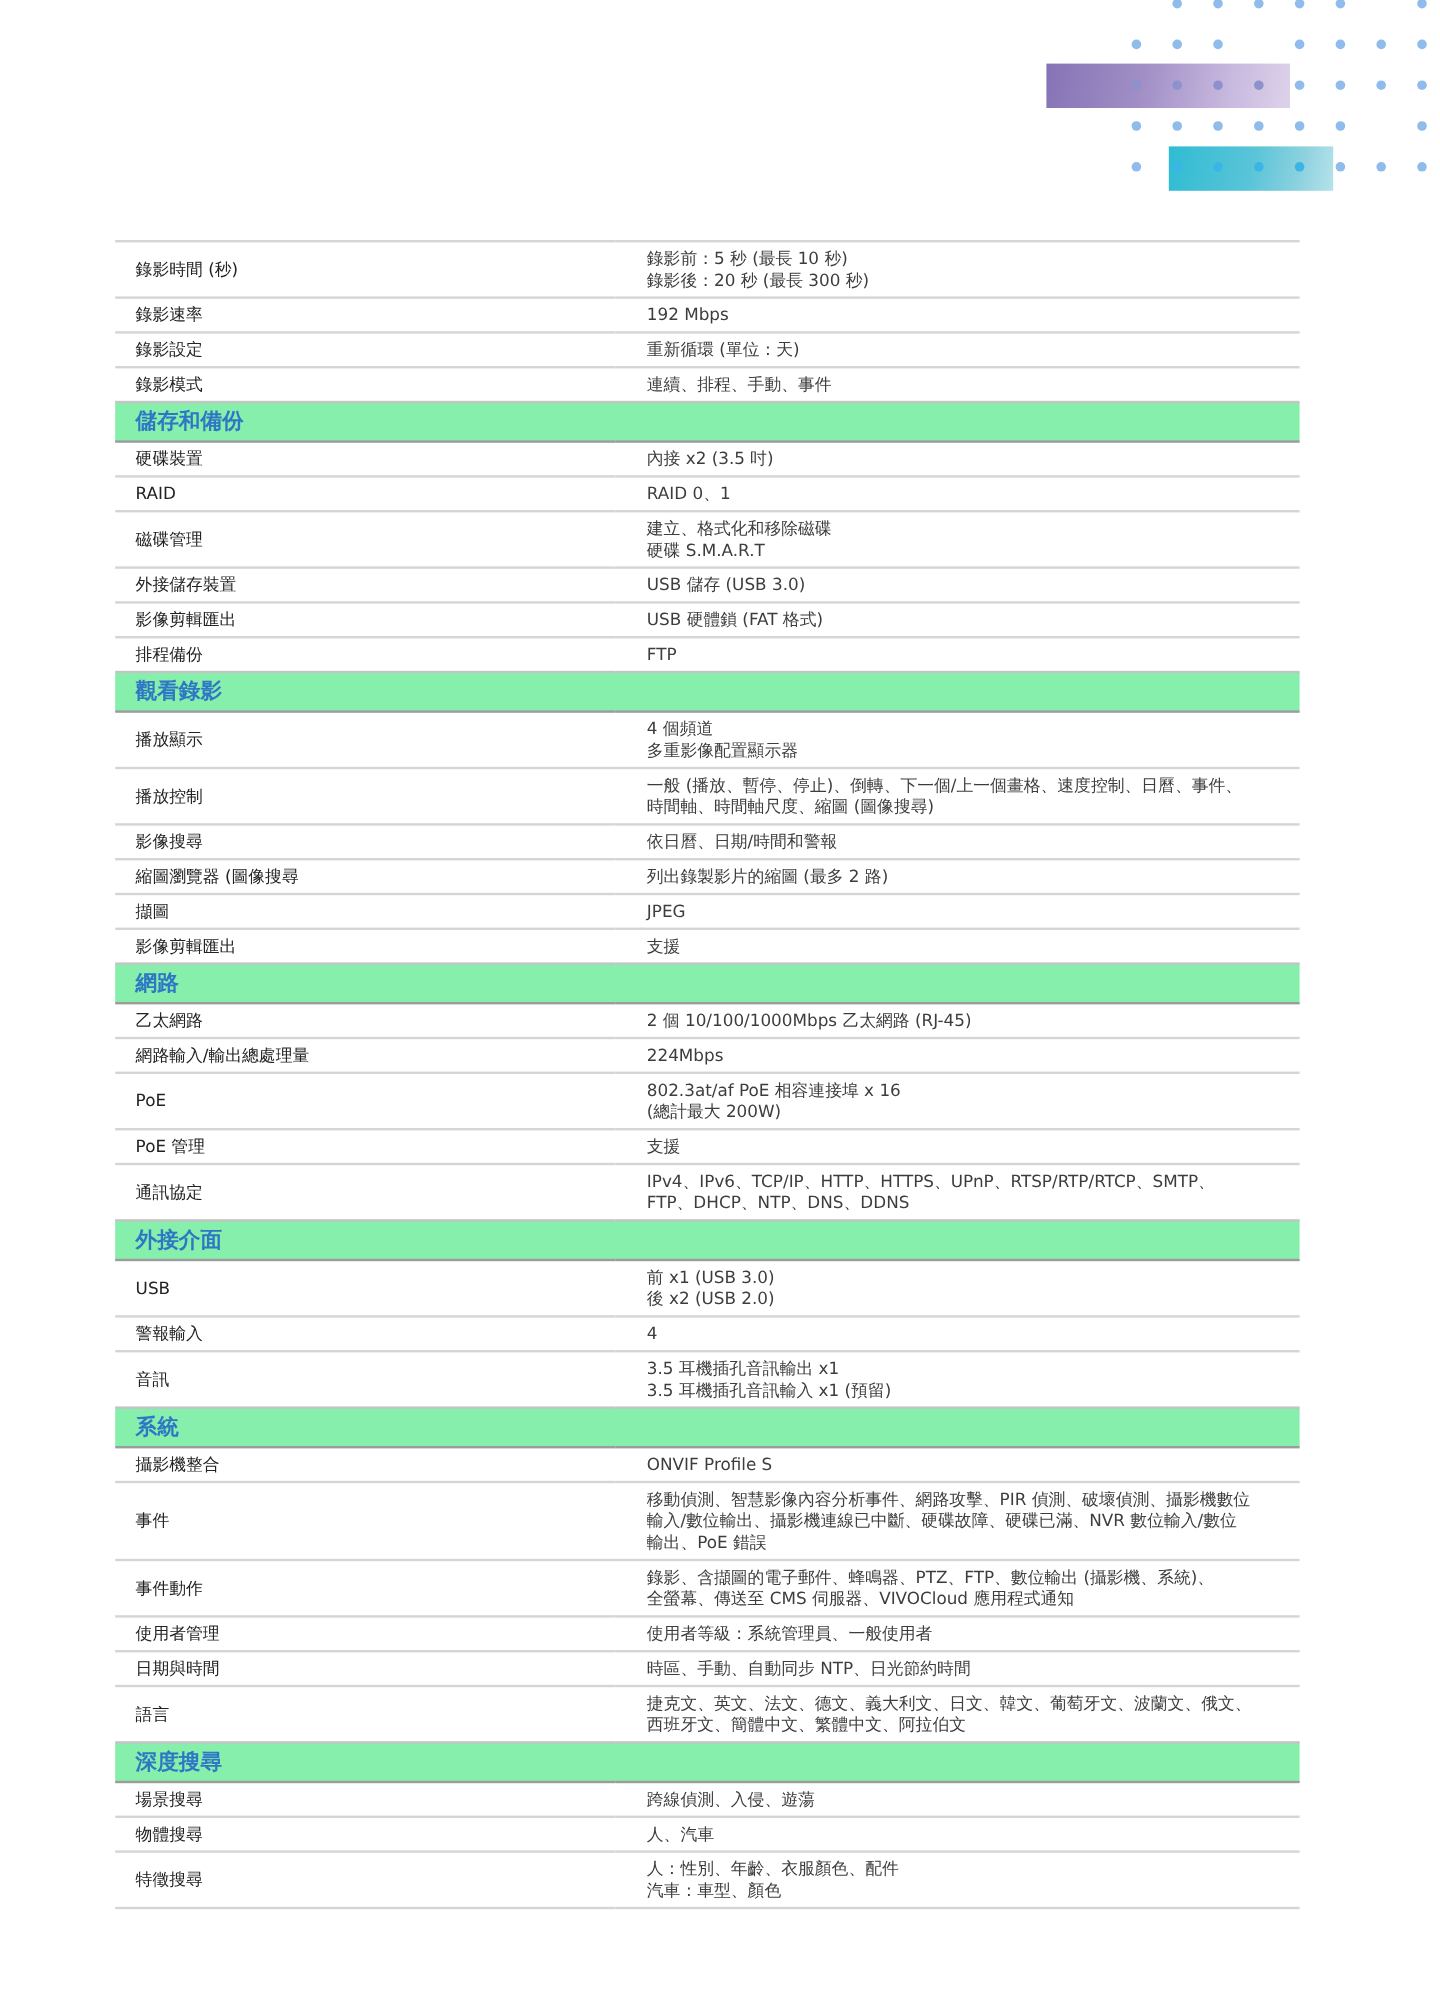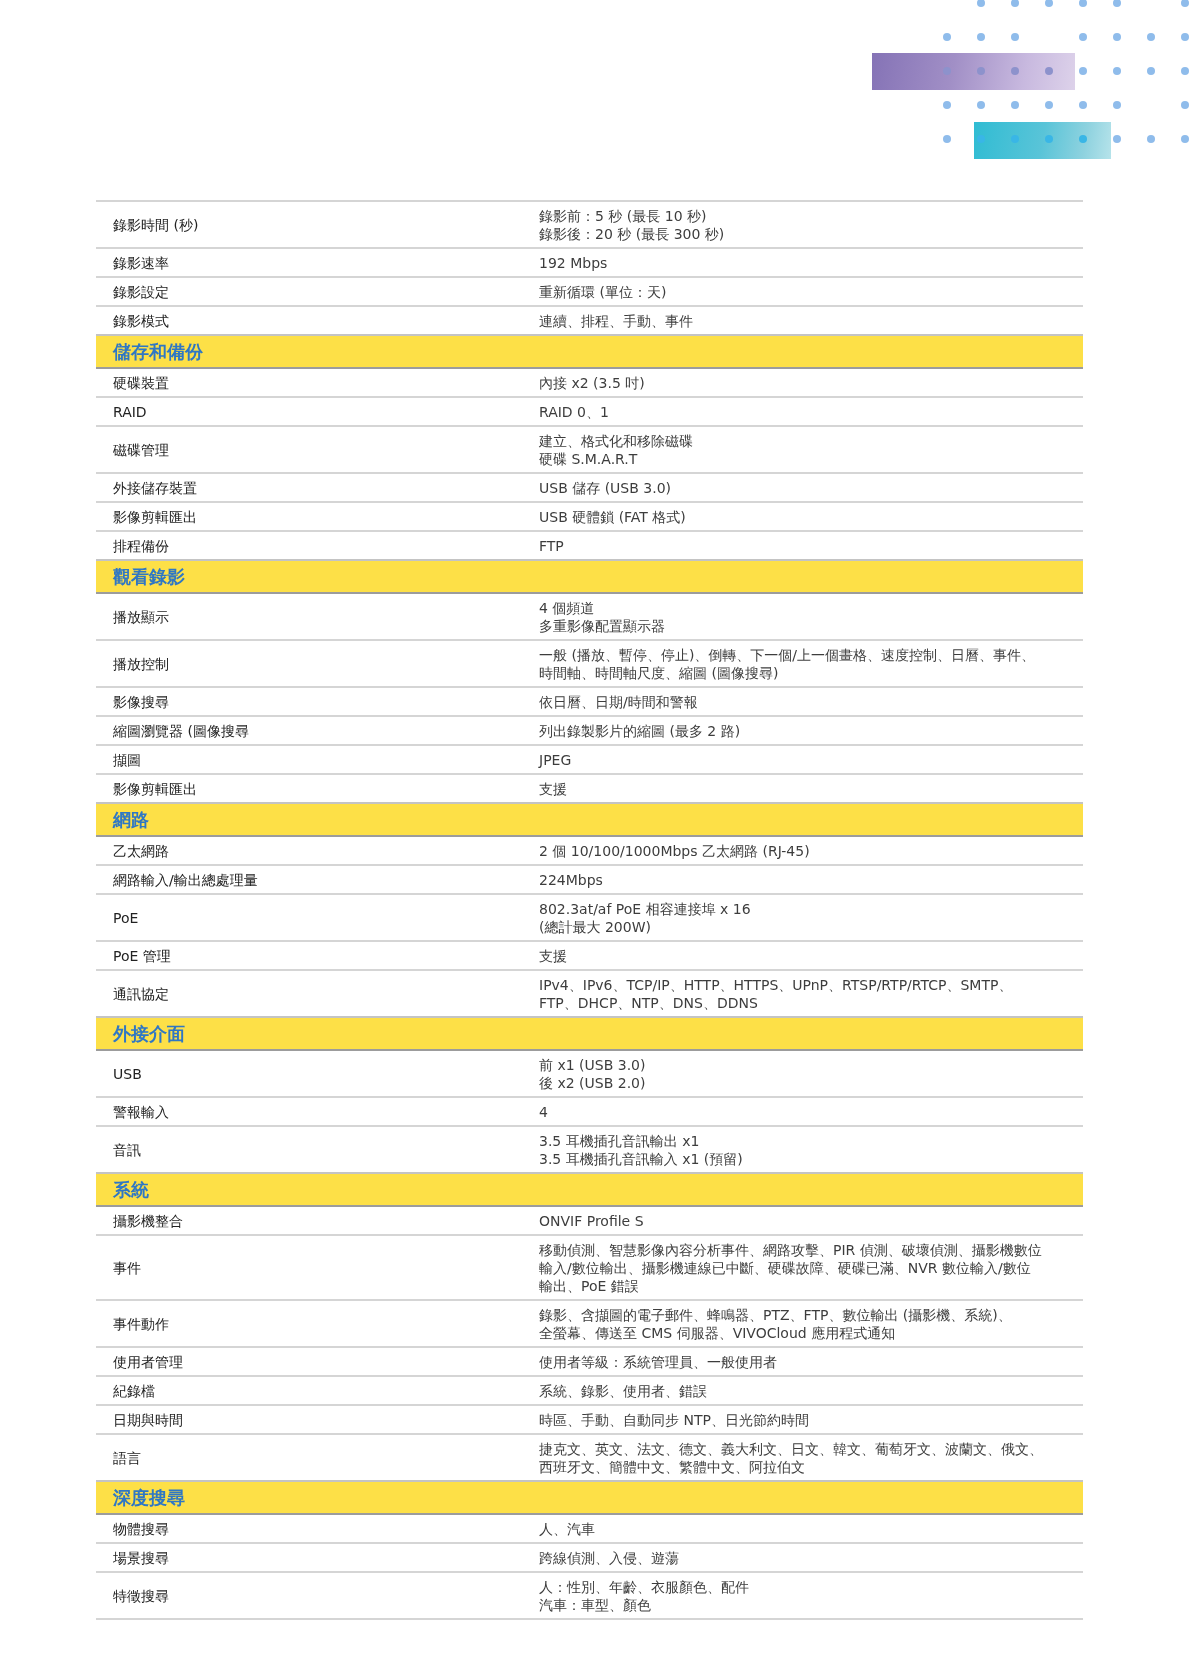--- a/index.html
+++ b/index.html
@@ -14,21 +14,21 @@
   .dot.on-purple { background: #8d92cc; }
   .dot.on-cyan { background: #39b6e6; }
   .spec { position: absolute; left: 96px; top: 200px; width: 987px; border-collapse: collapse; }
   .spec td { font-size: 14px; line-height: 18px; vertical-align: middle; padding: 0; }
   .row td { border-top: 2px solid #d5d5d5; }
   .row td.k { padding-left: 17px; width: 400px; color: #222222; }
   .row td.v { padding-left: 10px; color: #3d3d3d; }
   .row.single td { height: 27px; }
   .row.double td { height: 45px; }
   .row.triple td { height: 63px; }
-  .section td { background: #fde047; height: 31px; border-top: 2px solid #c4c4c4;
+  .section td { background: #86efac; height: 31px; border-top: 2px solid #c4c4c4;
                 border-bottom: 2px solid #9c9c9c; }
   .section .t { padding-left: 17px; color: #2f77c4; font-weight: bold; font-size: 18px; }
   .spec tr.last td { border-bottom: 2px solid #d5d5d5; }
   .line { display: block; white-space: nowrap; margin-left: 16px; }
 </style>
 </head>
 <body>
 
 <div class="deco" id="deco">
   <div class="bar-purple"></div>
@@ -261,51 +261,45 @@
           <span class="line">全螢幕、傳送至 CMS 伺服器、VIVOCloud 應用程式通知</span>
         </td>
       </tr>
       <tr class="row single">
         <td class="k">使用者管理</td>
         <td class="v">
           <span class="line">使用者等級：系統管理員、一般使用者</span>
         </td>
       </tr>
       <tr class="row single">
-        <td class="k">紀錄檔</td>
-        <td class="v">
-          <span class="line">系統、錄影、使用者、錯誤</span>
-        </td>
-      </tr>
-      <tr class="row single">
         <td class="k">日期與時間</td>
         <td class="v">
           <span class="line">時區、手動、自動同步 NTP、日光節約時間</span>
         </td>
       </tr>
       <tr class="row double">
         <td class="k">語言</td>
         <td class="v">
           <span class="line">捷克文、英文、法文、德文、義大利文、日文、韓文、葡萄牙文、波蘭文、俄文、</span>
           <span class="line">西班牙文、簡體中文、繁體中文、阿拉伯文</span>
         </td>
       </tr>
       <tr class="section">
         <td colspan="2" class="t">深度搜尋</td>
       </tr>
       <tr class="row single">
+        <td class="k">場景搜尋</td>
+        <td class="v">
+          <span class="line">跨線偵測、入侵、遊蕩</span>
+        </td>
+      </tr>
+      <tr class="row single">
         <td class="k">物體搜尋</td>
         <td class="v">
           <span class="line">人、汽車</span>
-        </td>
-      </tr>
-      <tr class="row single">
-        <td class="k">場景搜尋</td>
-        <td class="v">
-          <span class="line">跨線偵測、入侵、遊蕩</span>
         </td>
       </tr>
       <tr class="row double last">
         <td class="k">特徵搜尋</td>
         <td class="v">
           <span class="line">人：性別、年齡、衣服顏色、配件</span>
           <span class="line">汽車：車型、顏色</span>
         </td>
       </tr>
     </tbody>

